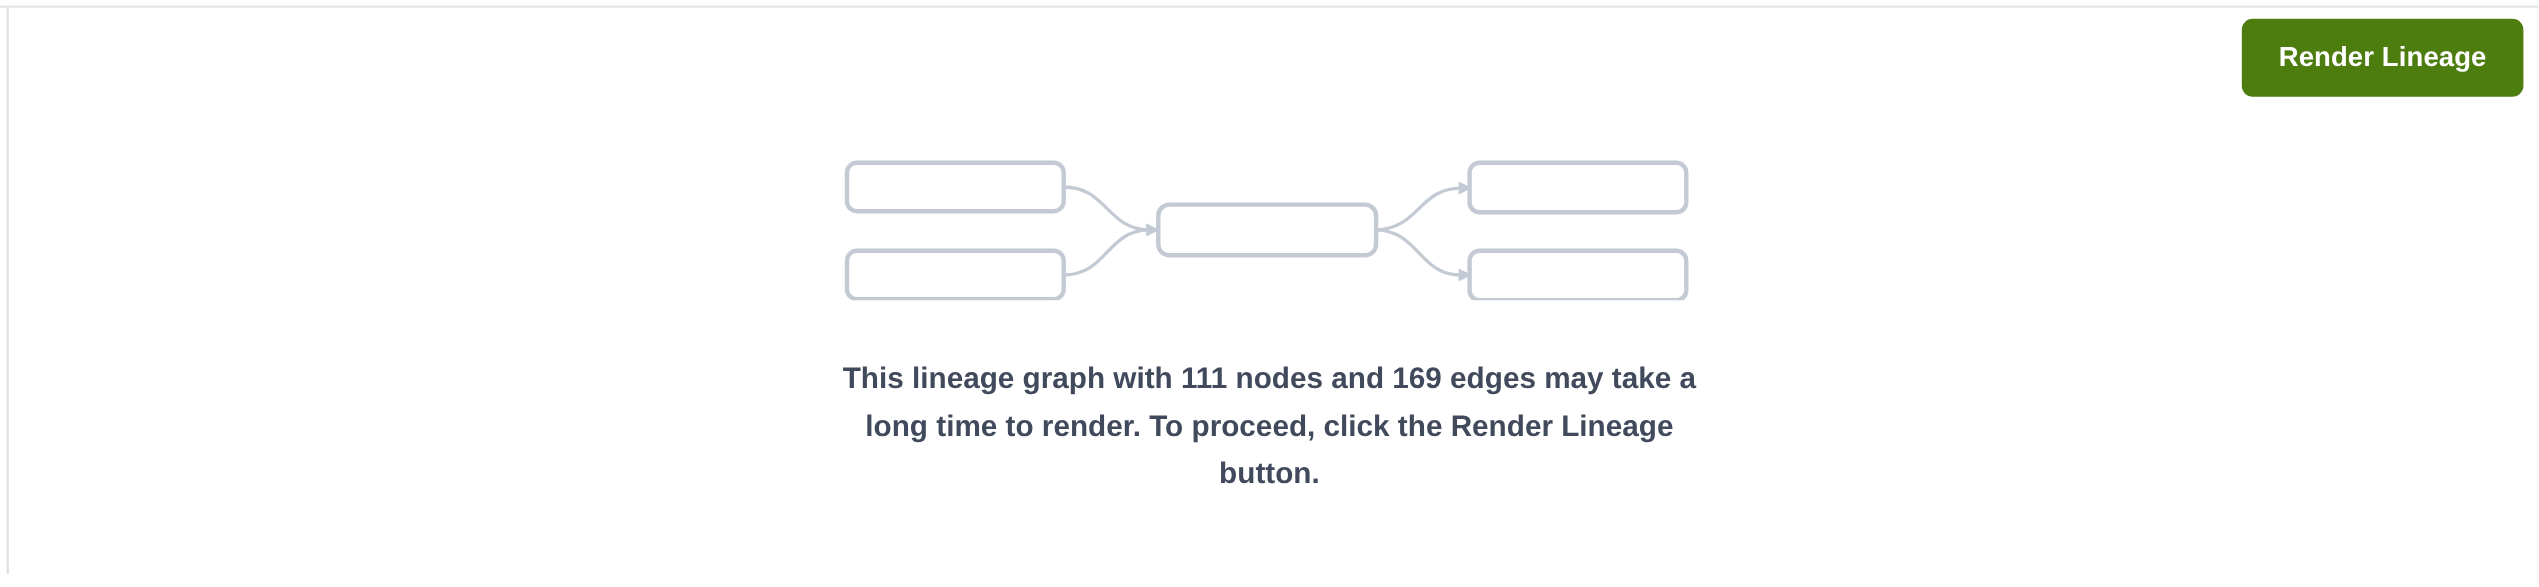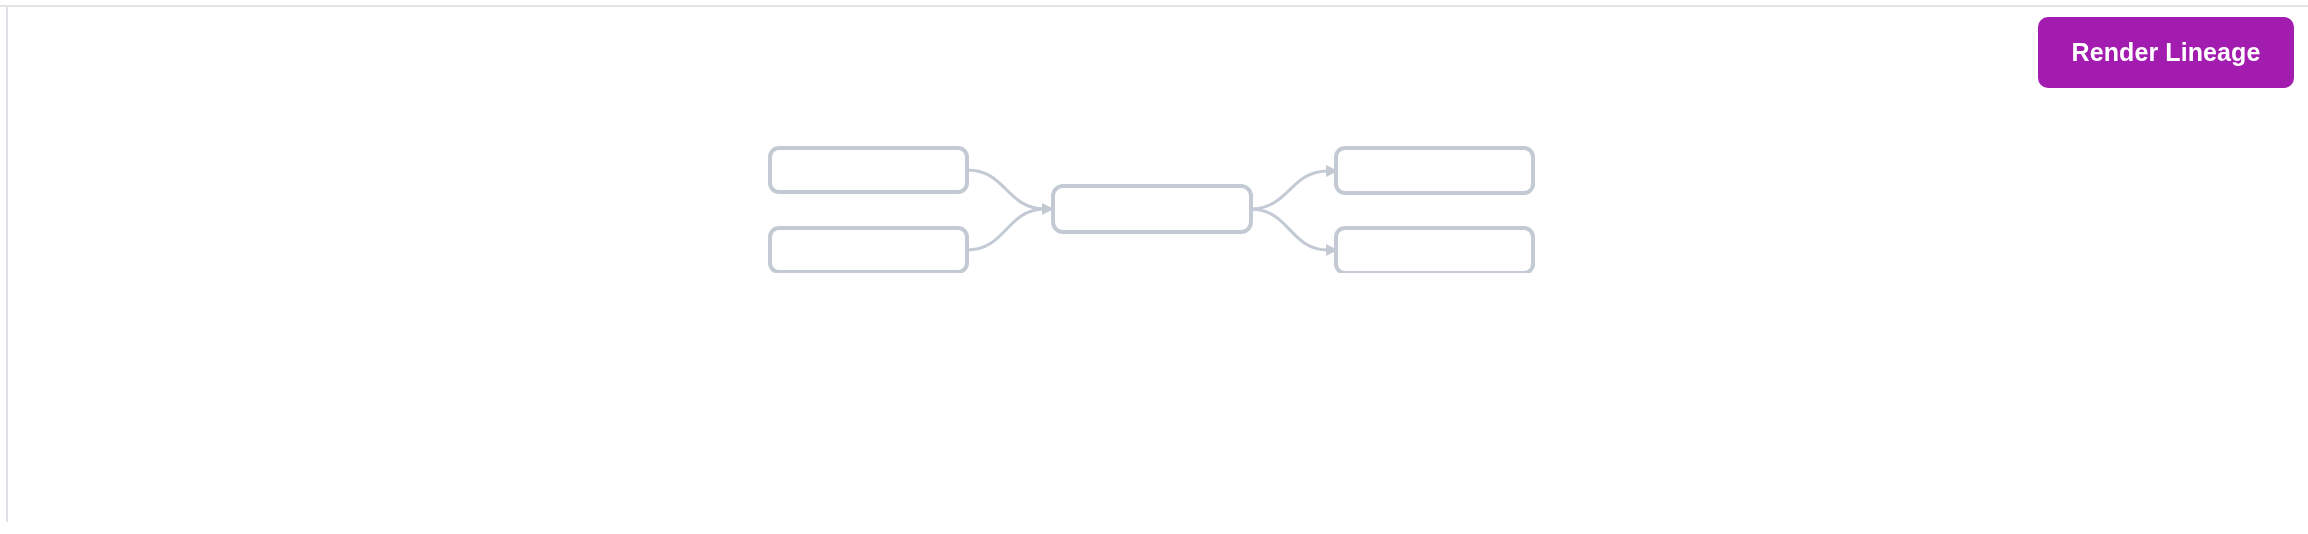--- a/index.html
+++ b/index.html
@@ -43,21 +43,21 @@
 
   
   .render-button {
     position: absolute;
     left: 2038px;
     top: 17px;
     width: 256px;
     height: 71px;
     border: none;
     border-radius: 10px;
-    background: #a21caf;
+    background: #4d7c0f;
     color: #ffffff;
     font-family: "Liberation Sans", sans-serif;
     font-size: 25px;
     font-weight: bold;
     letter-spacing: 0.1px;
     cursor: pointer;
     display: flex;
     align-items: center;
     justify-content: center;
     padding: 0;
@@ -139,15 +139,16 @@
 
       <path class="edge-path" d="M233 122 C 272 122, 272 82, 310 81"></path>
 
       <path class="edge-path" d="M517 81 C 556 80, 556 43, 594 43"></path>
       <polygon class="edge-head" points="592,37 604,43 592,49"></polygon>
 
       <path class="edge-path" d="M517 81 C 556 82, 556 122, 594 122"></path>
       <polygon class="edge-head" points="592,116 604,122 592,128"></polygon>
     </svg>
 
+    <div class="empty-message">This lineage graph with 111 nodes and 169 edges may take a long time to render. To proceed, click the Render Lineage button.</div>
 
   </div>
 </div>
 
 </body></html>

